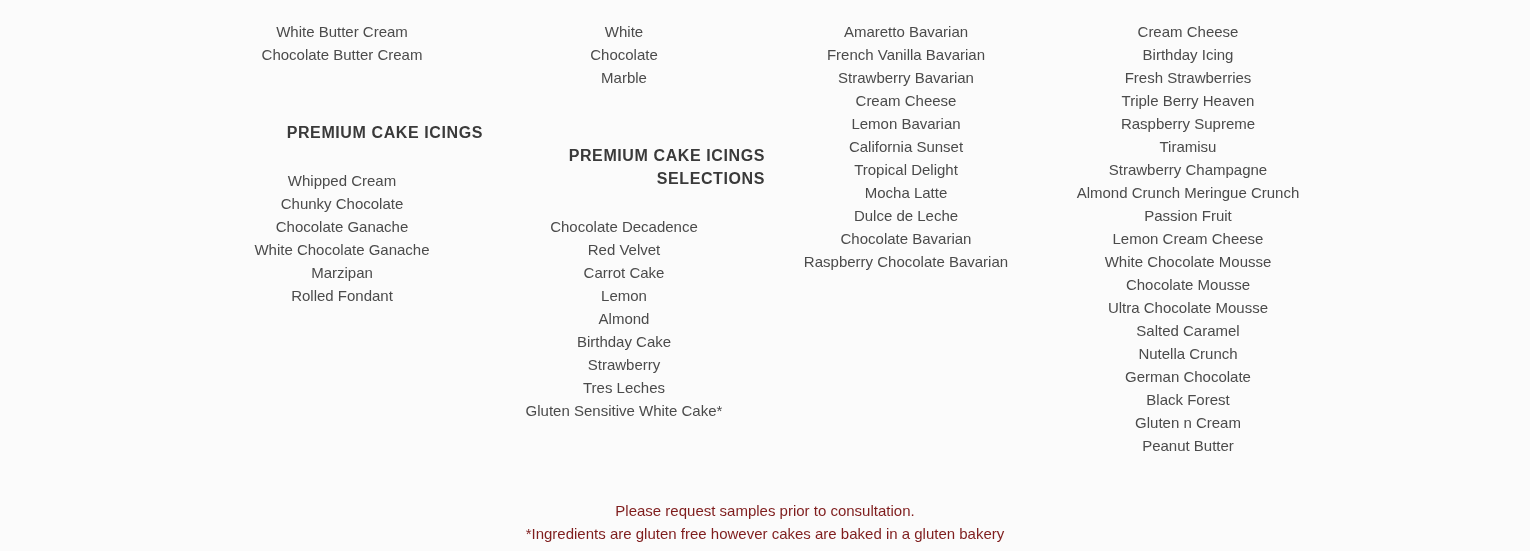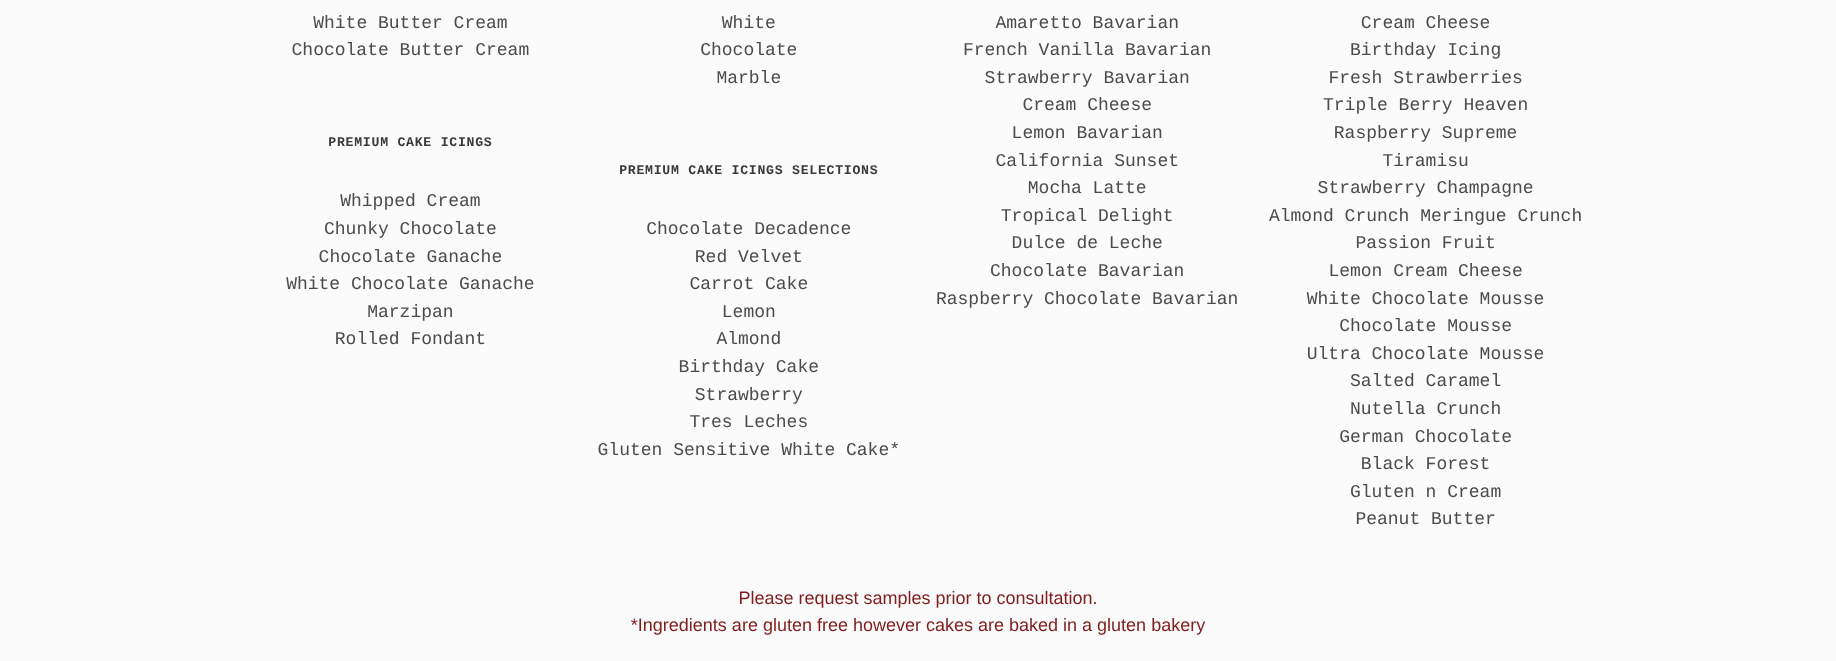--- a/index.html
+++ b/index.html
@@ -16,40 +16,39 @@
     overflow: hidden;
   }
   .menu-container {
     width: 1128px;
     margin: 0 auto;
     display: flex;
     align-items: flex-start;
   }
   .col {
     flex: 1 1 0;
-    padding-top: 8px;
+    padding-top: 20px;
     text-align: center;
-    font-family: Liberation Mono, monospace;
   }
   ul.list {
     margin: 0;
     padding: 0;
     list-style: none;
     font-size: 15px;
     line-height: 23px;
     color: #4b4b4b;
   }
   h3.heading {
     margin: 55px 0 25px 0;
-    font-size: 11px;
+    font-size: 16px;
     font-weight: bold;
     line-height: 23px;
     letter-spacing: 0.6px;
     color: #3a3a3a;
-    text-align: center;
+    text-align: right;
   }
   .footer {
     margin-top: 42px;
     text-align: center;
     font-size: 15px;
     line-height: 23px;
     color: #7f1d1d;
   }
   .footer p {
     margin: 0;
@@ -98,22 +97,22 @@
   </div>
 
   <div class="col">
     <ul class="list">
         <li>Amaretto Bavarian</li>
         <li>French Vanilla Bavarian</li>
         <li>Strawberry Bavarian</li>
         <li>Cream Cheese</li>
         <li>Lemon Bavarian</li>
         <li>California Sunset</li>
+        <li>Tropical Delight</li>
         <li>Mocha Latte</li>
-        <li>Tropical Delight</li>
         <li>Dulce de Leche</li>
         <li>Chocolate Bavarian</li>
         <li>Raspberry Chocolate Bavarian</li>
       </ul>
   </div>
 
   <div class="col">
     <ul class="list">
         <li>Cream Cheese</li>
         <li>Birthday Icing</li>

